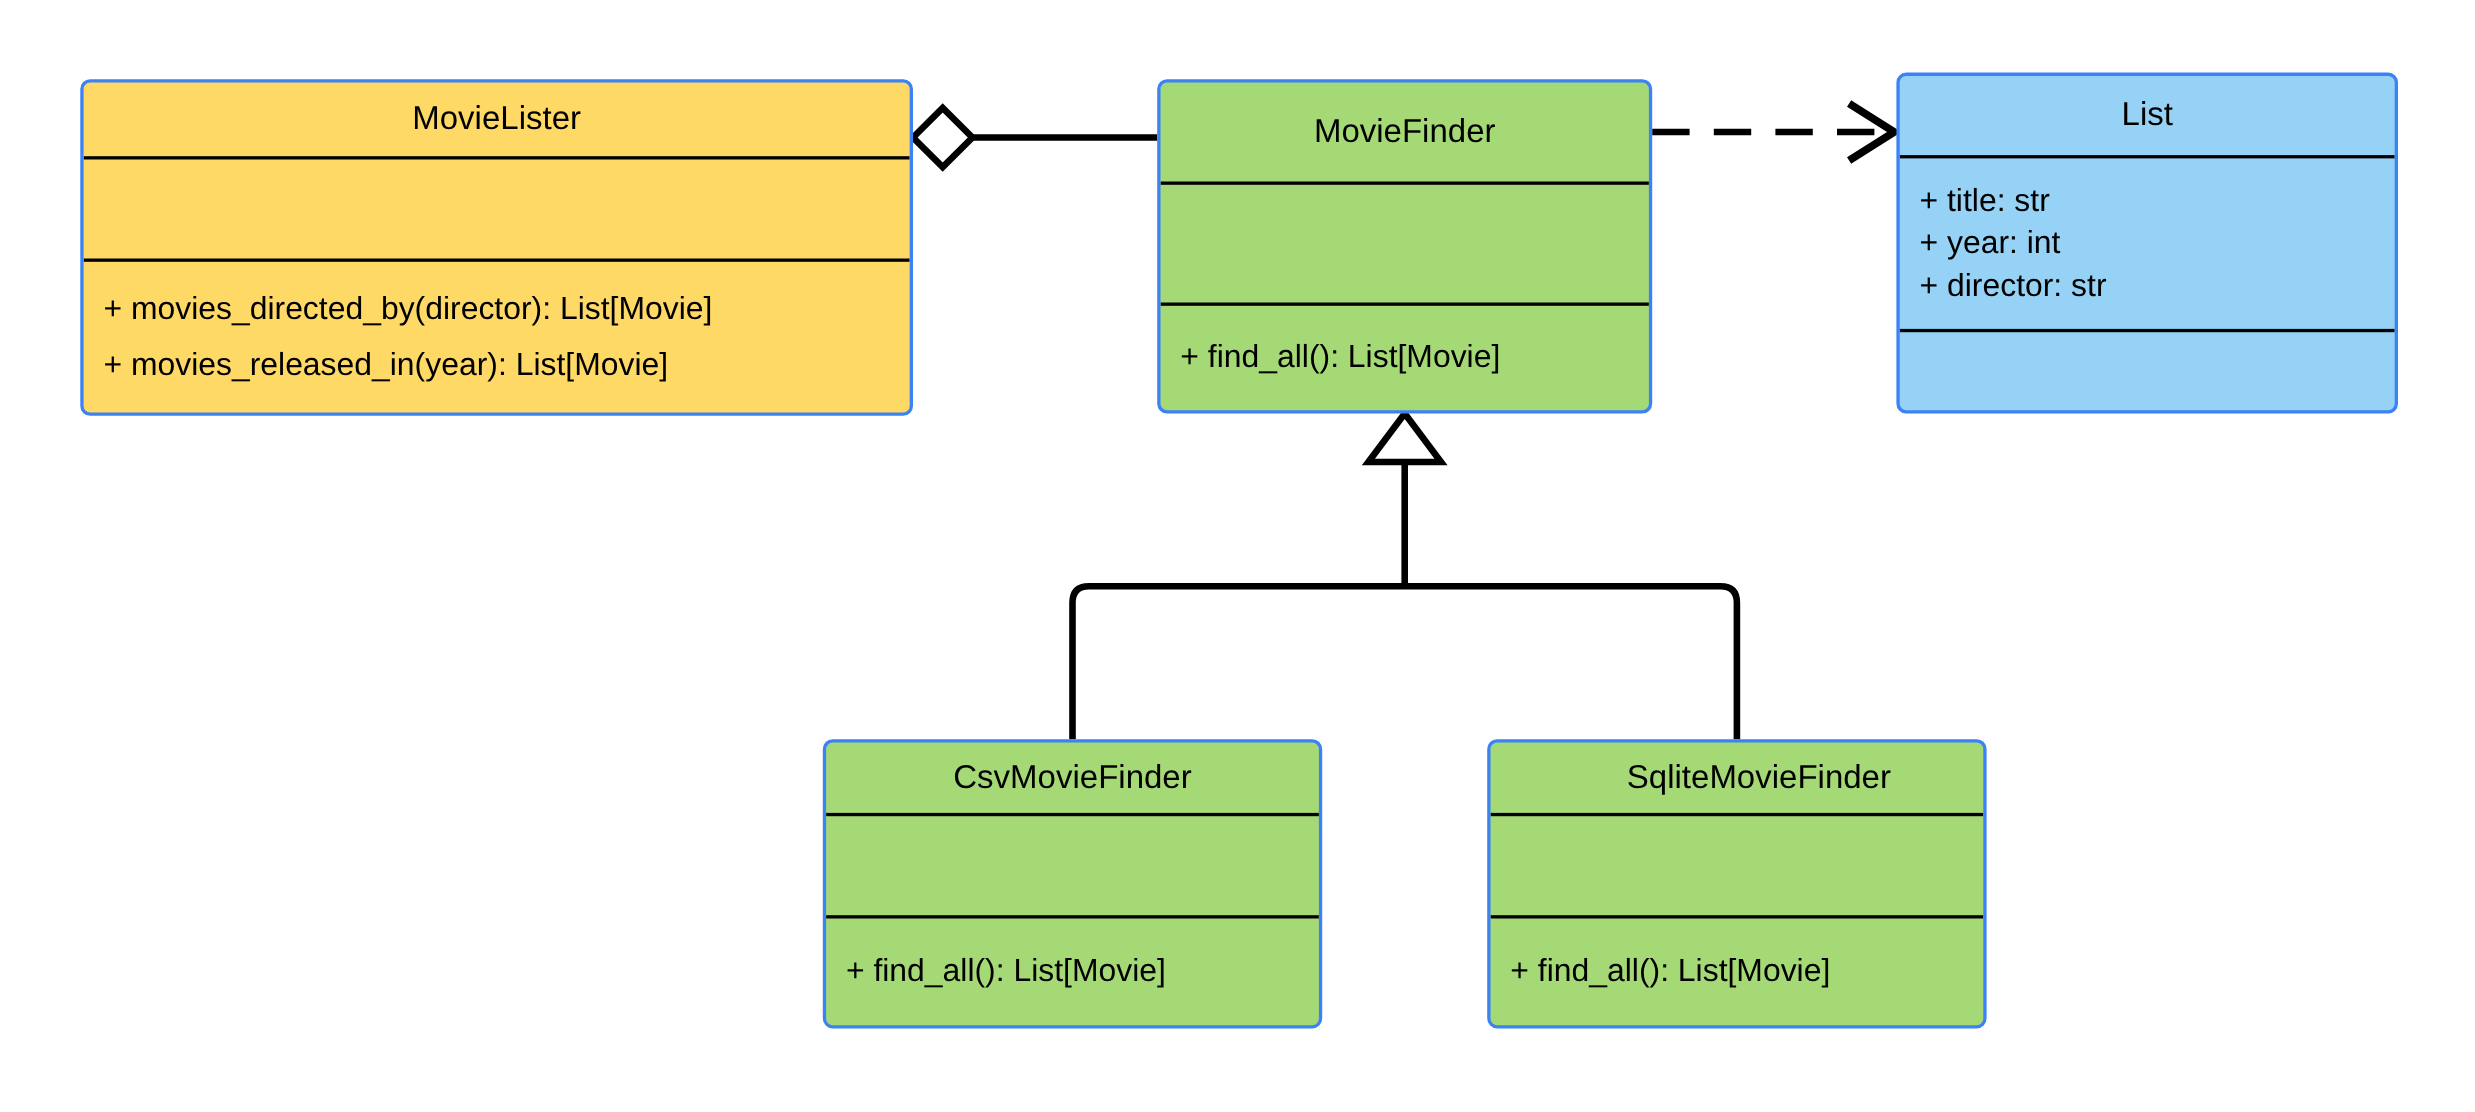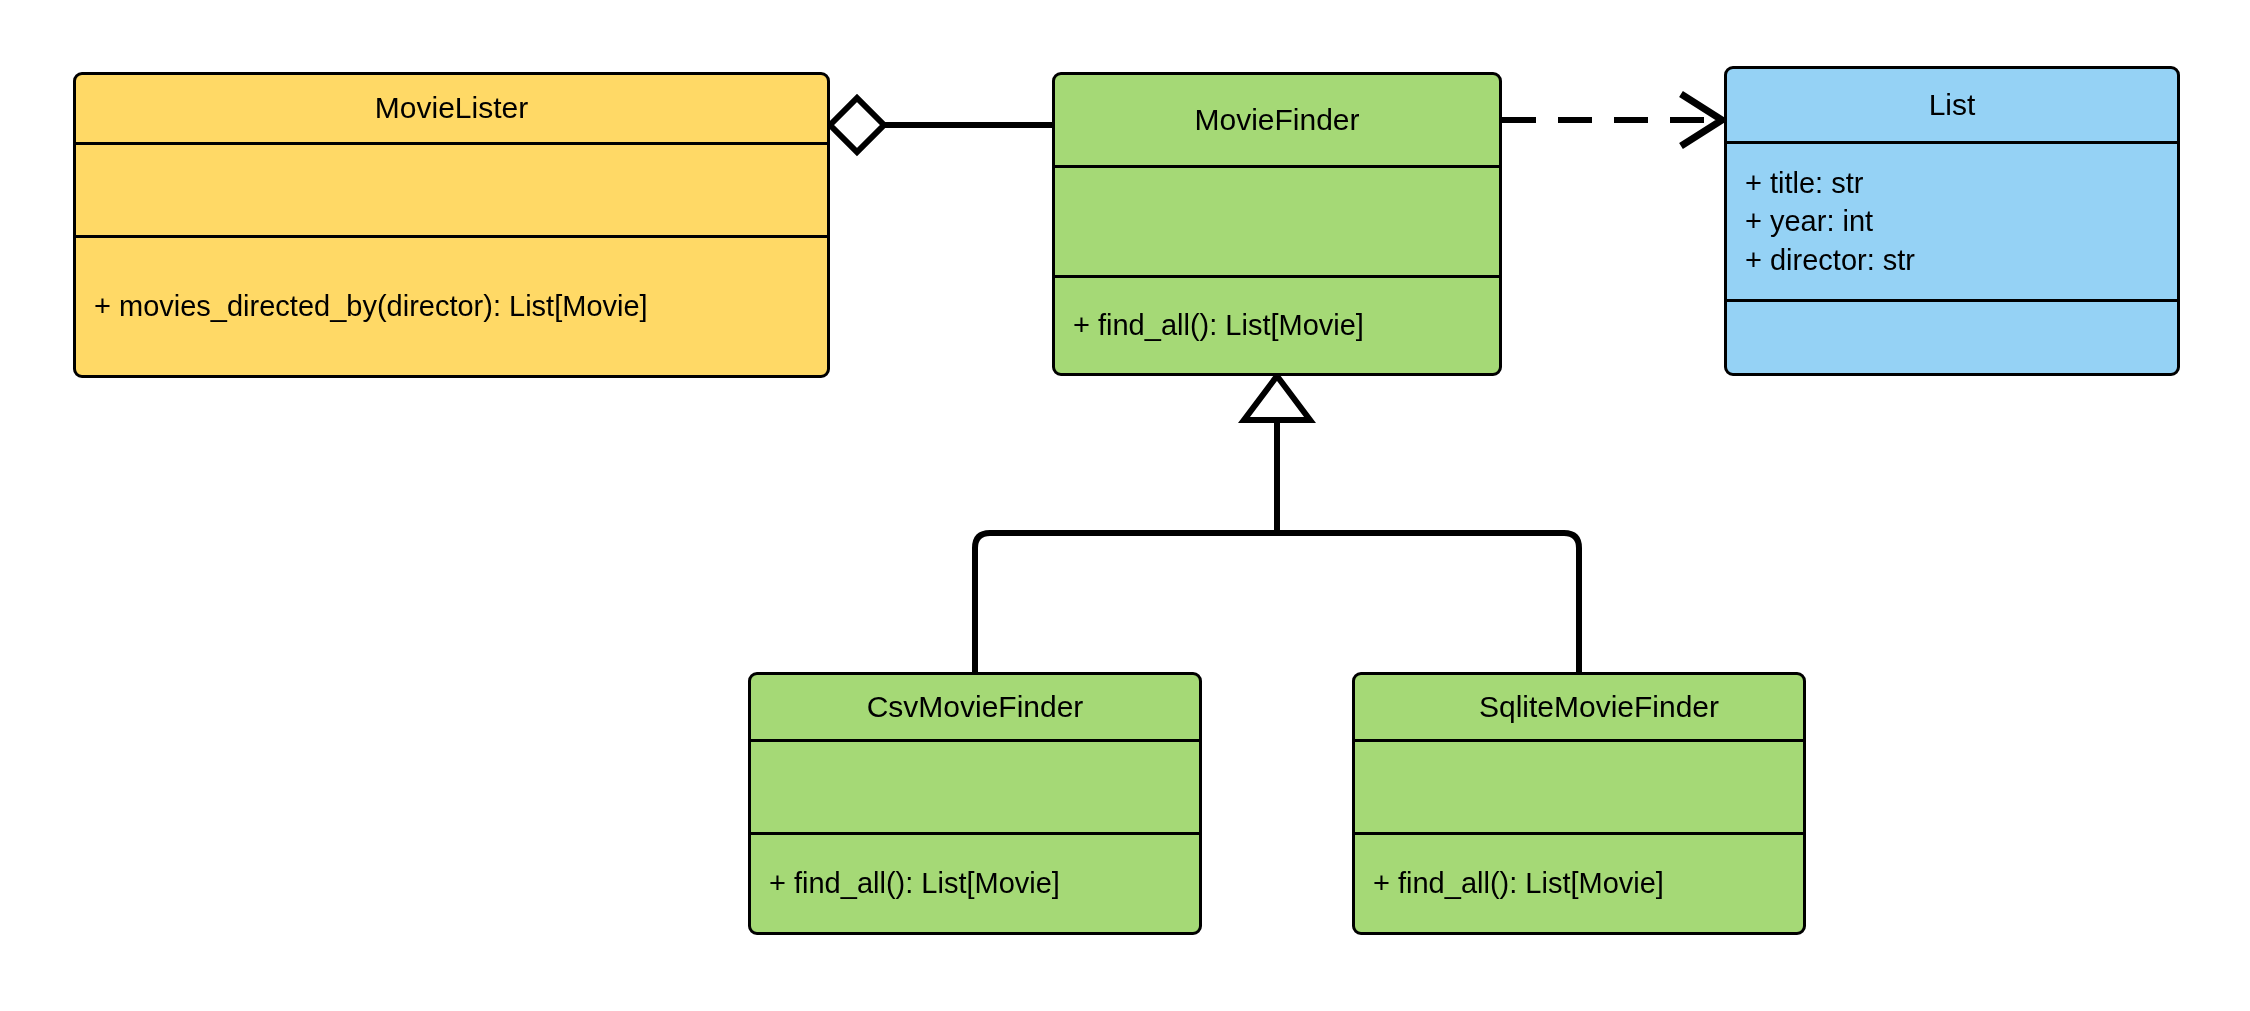--- a/index.html
+++ b/index.html
@@ -22,21 +22,21 @@
     position: absolute;
     left: 0;
     top: 0;
     width: 2250px;
     height: 1011px;
     pointer-events: none;
   }
   .uml-class {
     position: absolute;
     box-sizing: border-box;
-    border: 3px solid #000000;
+    border: 3px solid #3b82f6;
     border-radius: 9px;
     display: flex;
     flex-direction: column;
     overflow: hidden;
   }
   .compartment {
     box-sizing: border-box;
     overflow: hidden;
   }
   .compartment.divided {
@@ -96,20 +96,21 @@
 
       <polygon points="1277,376 1310,420 1244,420" fill="#FFFFFF" stroke="#000000" stroke-width="6" stroke-linejoin="miter"></polygon>
     </g>
   </svg>
 
   <div class="uml-class" style="left:73px; top:72px; width:757px; height:306px; background:#FFD966;">
     <div class="compartment class-name" style="height:67px;">MovieLister</div>
     <div class="compartment divided empty-compartment" style="height:93px;"></div>
     <div class="compartment divided members" style="flex:1 1 auto;gap:13px;">
       <div class="member-row">+ movies_directed_by(director): List[Movie]</div>
+      <div class="member-row">+ movies_released_in(year): List[Movie]</div>
     </div>
   </div>
 
   <div class="uml-class" style="left:1052px; top:72px; width:450px; height:304px; background:#A5D976;">
     <div class="compartment class-name" style="height:90px;">MovieFinder</div>
     <div class="compartment divided empty-compartment" style="height:110px;"></div>
     <div class="compartment divided members" style="flex:1 1 auto;">
       <div class="member-row">+ find_all(): List[Movie]</div>
     </div>
   </div>

